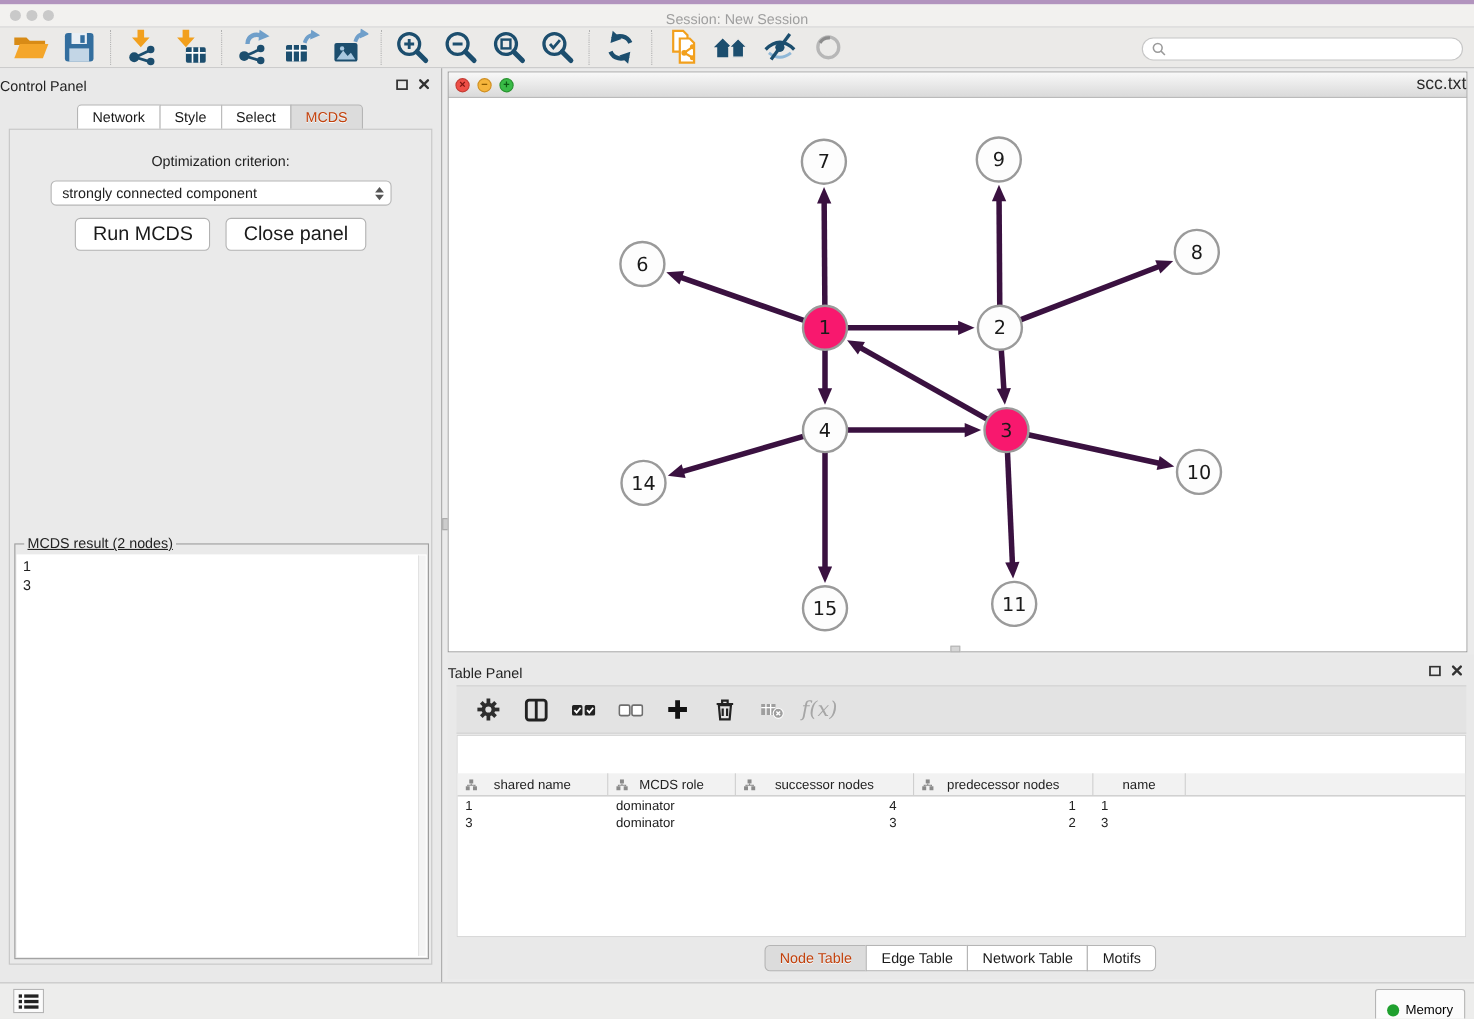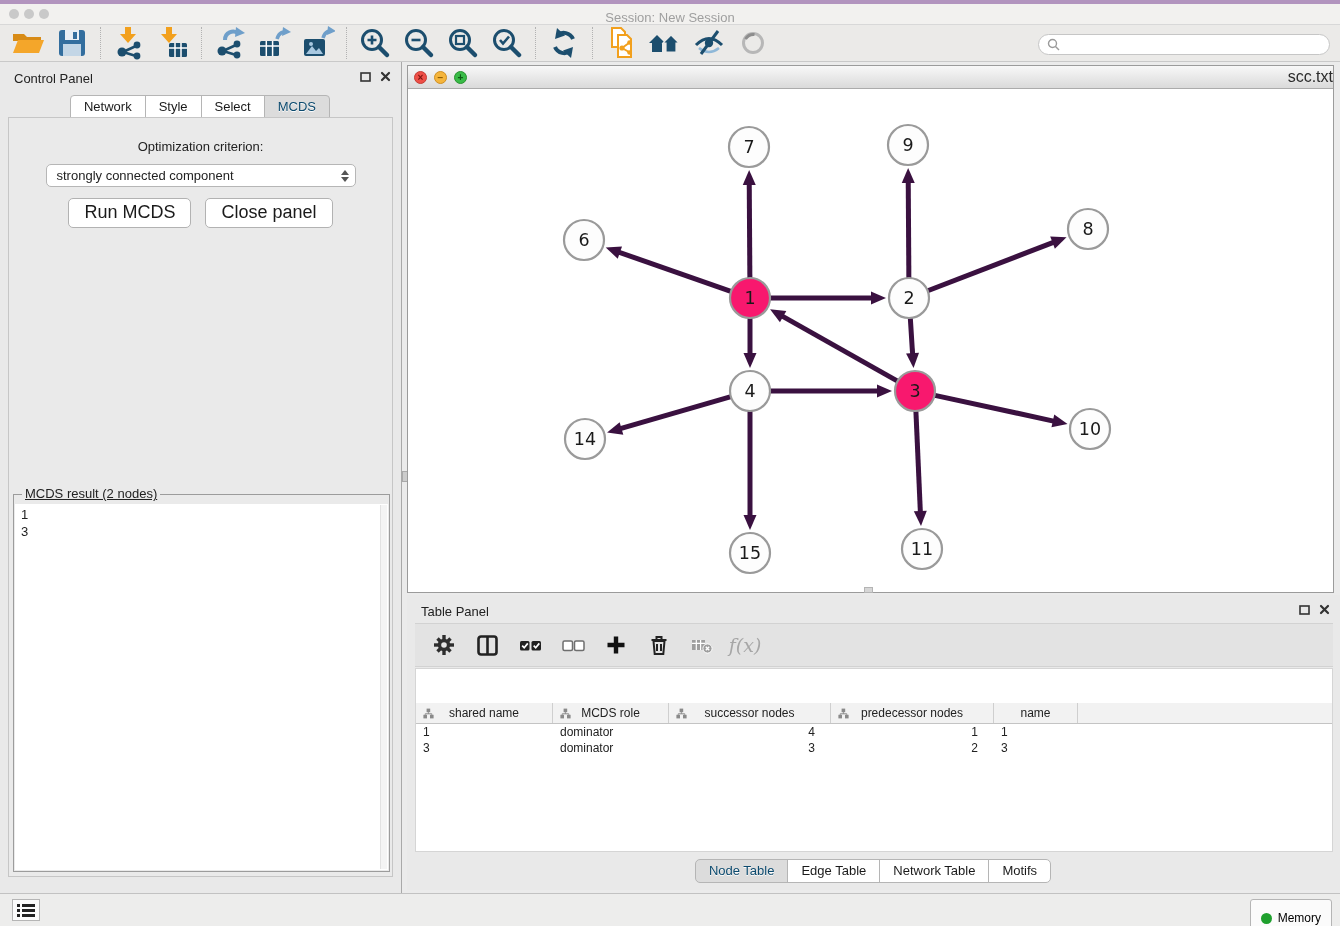--- a/index.html
+++ b/index.html
@@ -15,27 +15,27 @@
 
   .main-toolbar { position:absolute; left:0; top:24px; width:1340px; height:38px; background:#ebeae8; border-top:1px solid #d8d8d8; border-bottom:1px solid #c9c9c9; display:flex; align-items:center; padding-left:6px; }
   .tbtn { background:none; border:none; padding:1px; margin:0 3px; width:38px; height:36px; display:flex; align-items:center; justify-content:center; cursor:default; }
   .tsep { width:1px; height:32px; border-left:1px dotted #b2b2b2; margin:0 6px; }
   .search-box { position:absolute; right:10px; top:9px; width:292px; height:21px; background:#fff; border:1px solid #c6c6c6; border-radius:11px; display:flex; align-items:center; padding:0 8px; }
   .search-box input { border:none; outline:none; flex:1; font-size:12px; margin-left:5px; font-family:"Liberation Sans",sans-serif; background:transparent; }
 
   
   .control-panel { position:absolute; left:0; top:62px; width:401px; height:831px; background:#e9e9e9; }
   .panel-head { position:relative; height:32px; }
-  .panel-title { position:absolute; left:14px; top:9px; font-size:13px; color:#222; }
+  .panel-title { position:absolute; left:0; top:9px; font-size:13px; color:#222; }
   .head-icons { position:absolute; right:10px; top:9px; display:flex; gap:9px; align-items:center; }
   .cp-tabs { position:absolute; left:0; right:0; top:33px; display:flex; justify-content:center; }
   .tab { font-size:13px; padding:3px 13px 4px; background:#fff; border:1px solid #b5b5b5; margin-left:-1px; color:#1a1a1a; cursor:default; white-space:nowrap; }
   .tab.first { border-radius:4px 0 0 0; }
   .tab.last { border-radius:0 4px 0 0; }
-  .tab.etched { background:#dcdcdc; color:#0c4a6e; text-shadow:0 1px 0 rgba(255,255,255,.9); }
+  .tab.etched { background:#dcdcdc; color:#c2410c; text-shadow:0 1px 0 rgba(255,255,255,.9); }
   .cp-content { position:absolute; left:8px; top:55px; right:8px; bottom:16px; background:#eaeaea; border:1px solid #c6c6c6; border-radius:0; }
   .opt-label { text-align:center; margin-top:21px; font-size:13px; }
   .criterion-select { width:310px; height:23px; margin:10px auto 0; background:#fff; border:1px solid #b6b6b6; border-radius:5px; display:flex; align-items:center; padding:0 6px 0 10px; font-size:13px; }
   .criterion-select .val { flex:1; }
   .spinner { display:flex; flex-direction:column; gap:2px; align-items:center; }
   .spinner i { width:0; height:0; border-left:4px solid transparent; border-right:4px solid transparent; }
   .spinner .up { border-bottom:5px solid #555; }
   .spinner .dn { border-top:5px solid #555; }
   .btn-row { display:flex; justify-content:center; gap:14px; margin-top:11px; }
   .mac-btn { font-size:18px; font-family:"Liberation Sans",sans-serif; background:#fff; border:1px solid #b2b2b2; border-radius:5px; padding:3px 15px 4px; color:#1a1a1a; cursor:default; }

